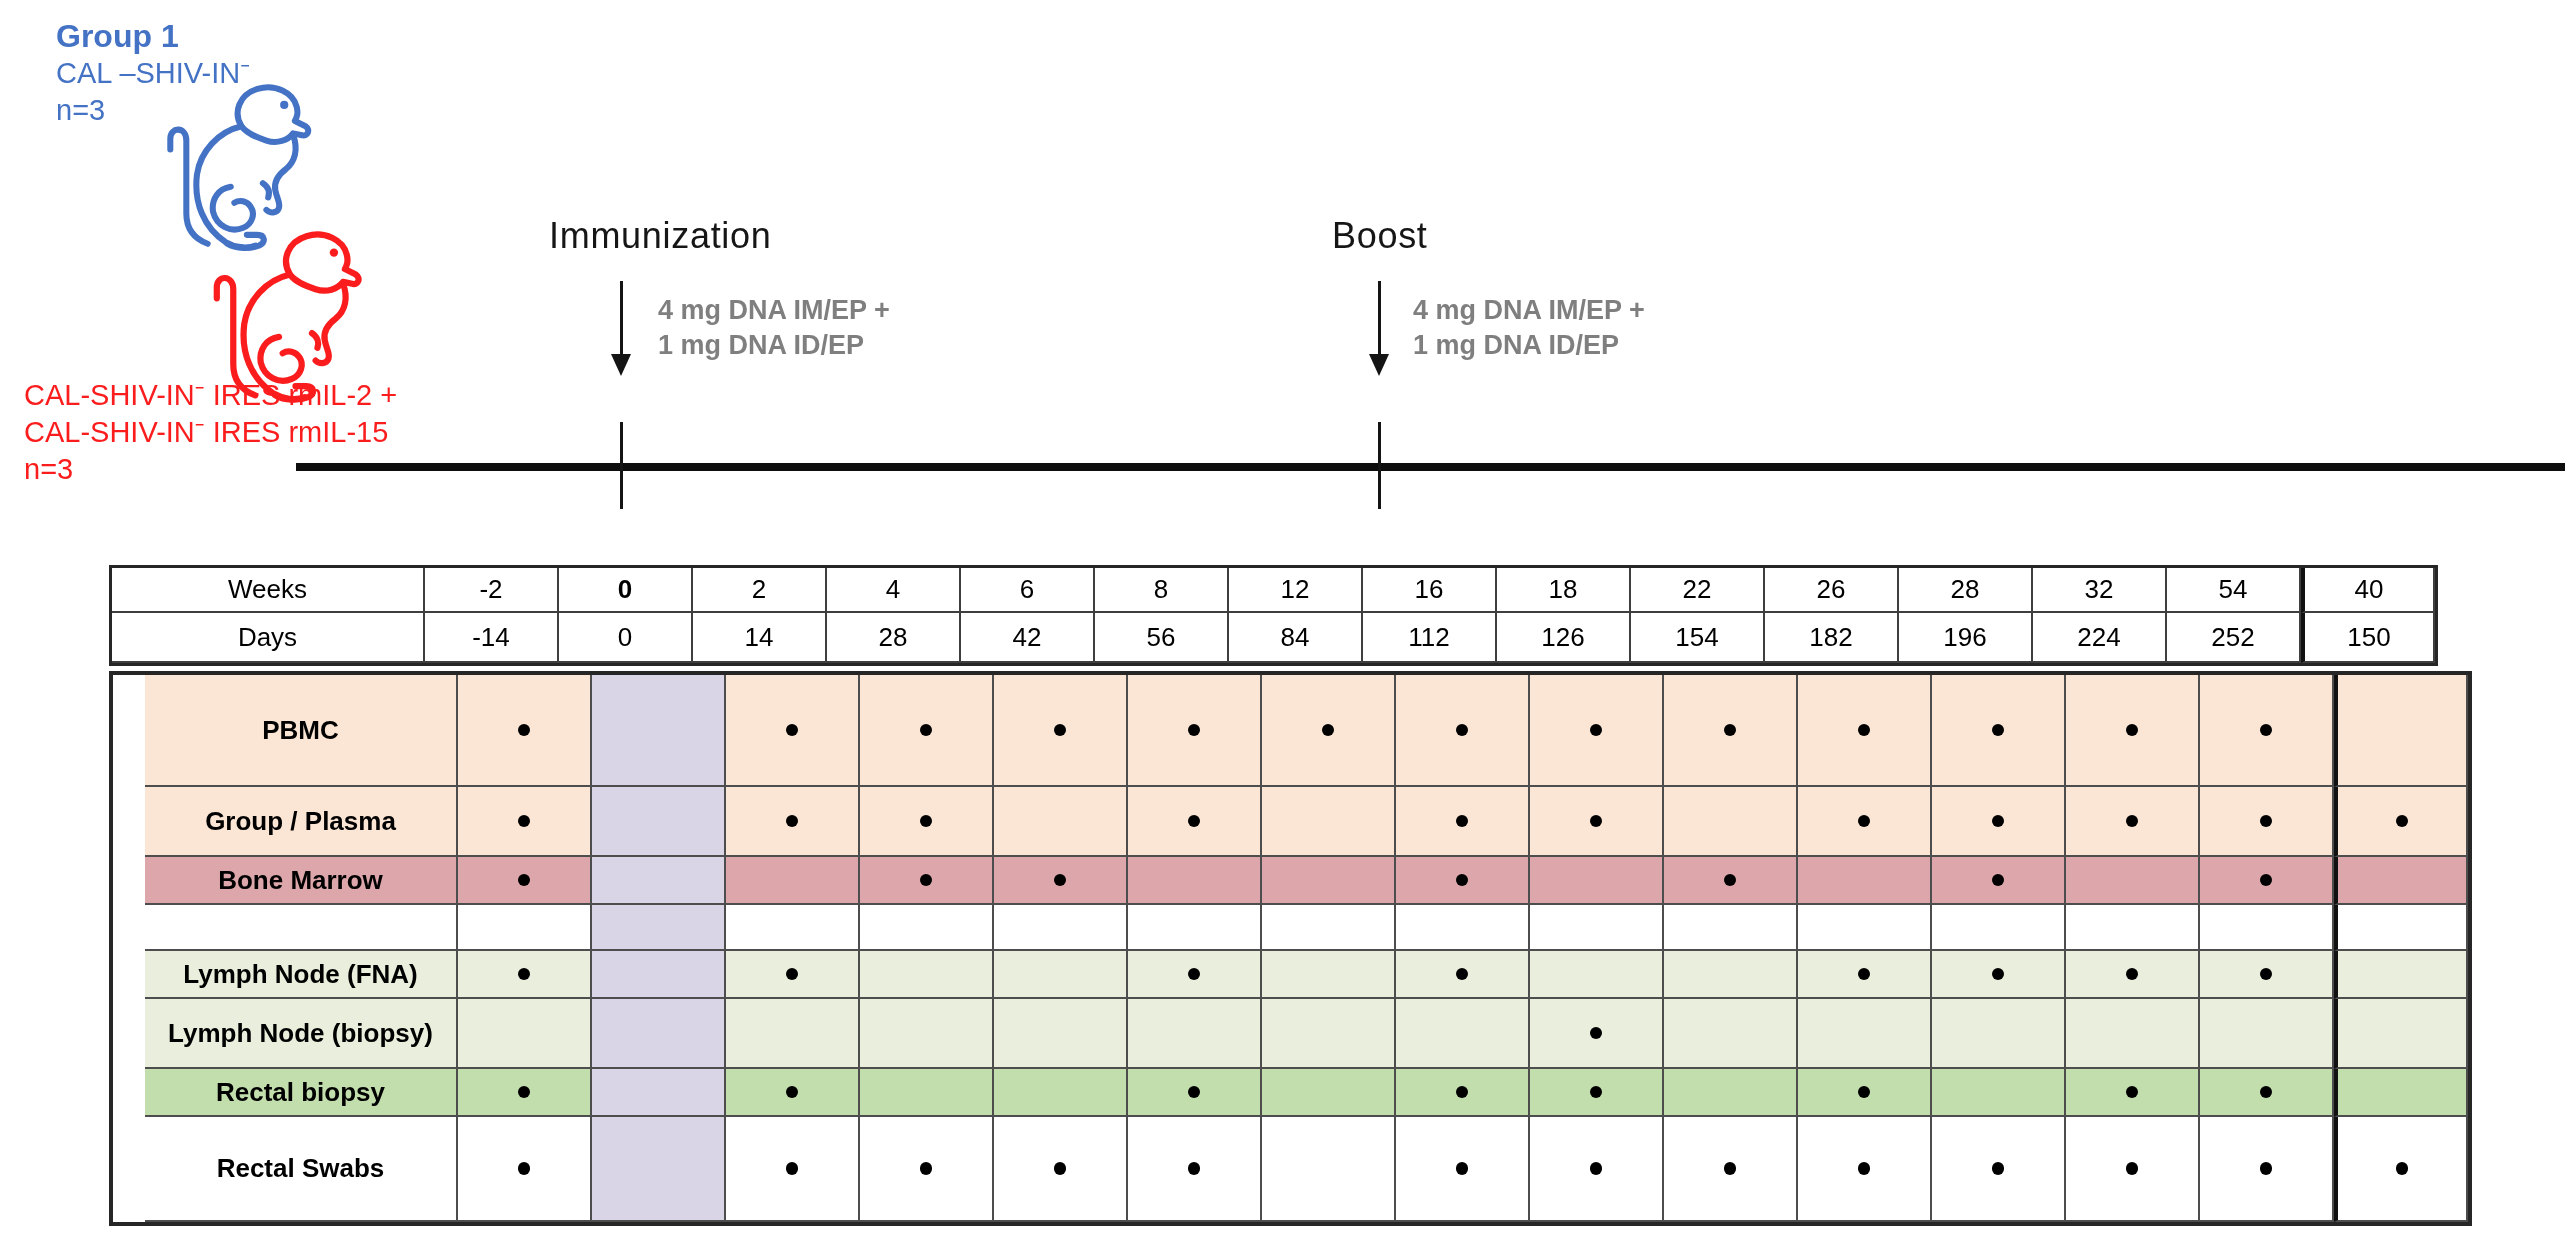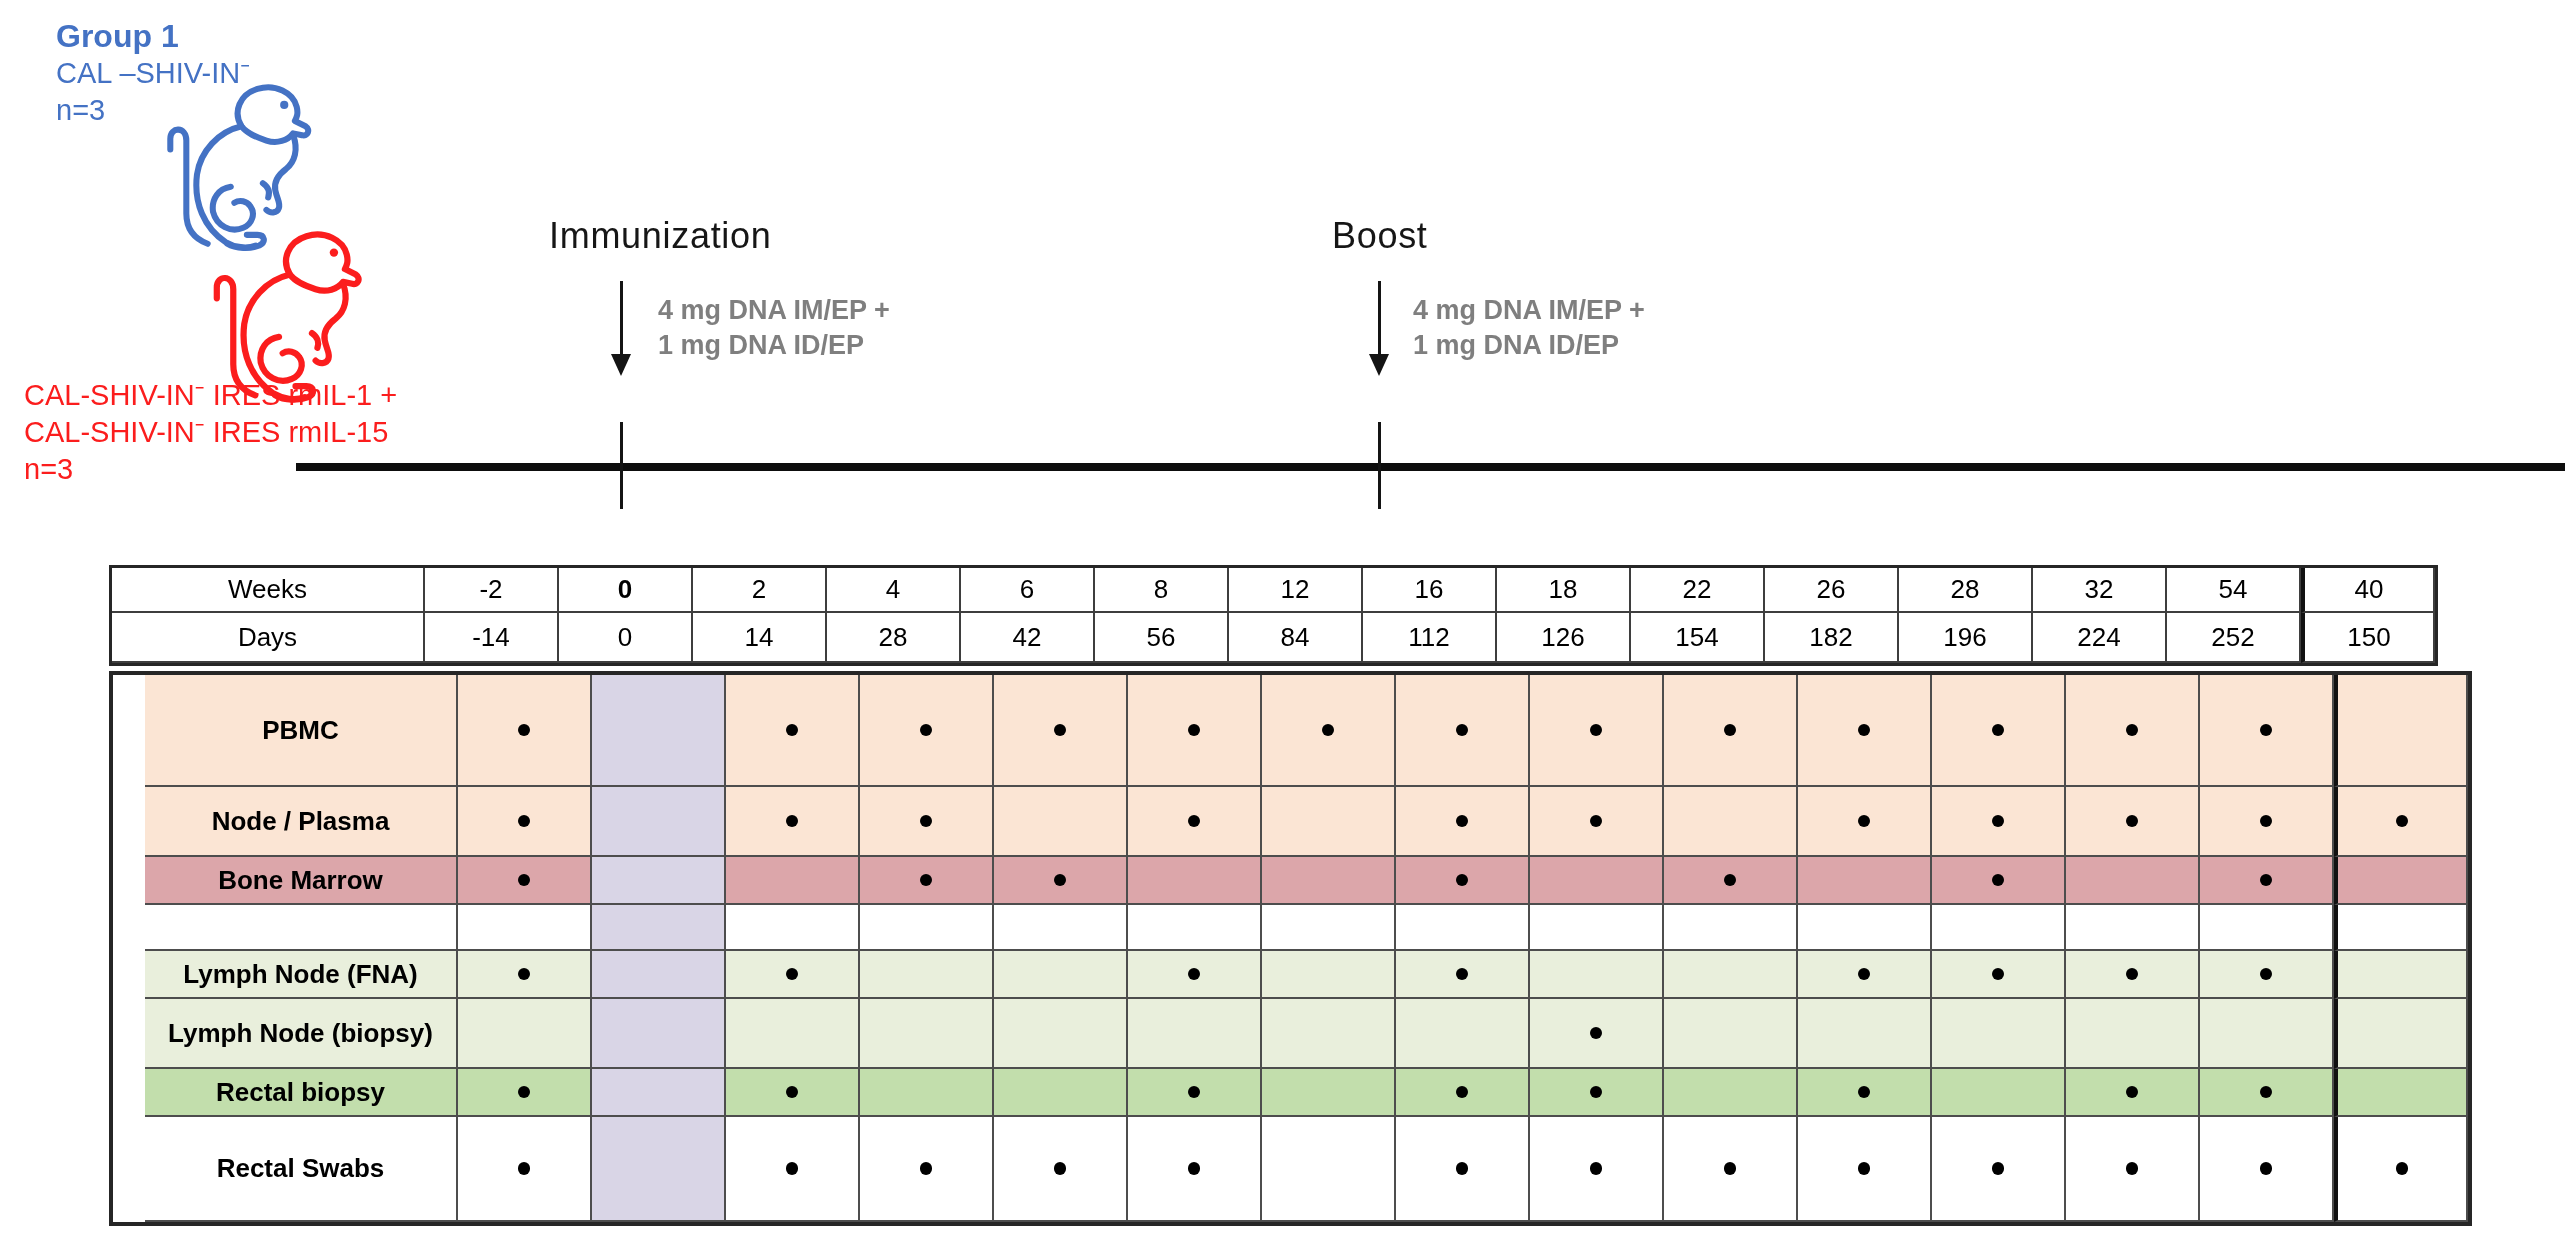--- a/index.html
+++ b/index.html
@@ -63,21 +63,21 @@
     <div>n=3</div>
   </div>
   <svg class="monkey" style="left: 145px; top: 80px; color: rgb(68, 114, 196);" width="193" height="178" viewBox="0 0 100 100">
     <use href="#monkeyShape"></use>
   </svg>
 
   <svg class="monkey" style="left: 195px; top: 227px; color: rgb(251, 29, 29);" width="190" height="183" viewBox="0 0 100 100">
     <use href="#monkeyShape"></use>
   </svg>
   <div class="group-label" style="left: 24px; top: 377px; color: rgb(251, 29, 29);">
-    <div>CAL-SHIV-IN⁻ IRES rmIL-1 +</div>
+    <div>CAL-SHIV-IN⁻ IRES rmIL-2 +</div>
     <div>CAL-SHIV-IN⁻ IRES rmIL-15</div>
     <div>n=3</div>
   </div>
 
   <div class="timeline-line" style="left: 296px; top: 463px; width: 2269px; height: 7.6px; background: rgb(13, 13, 13);"></div>
   <div class="tick" style="left:620px;top:422px;height:87px;"></div>
   <div class="tick" style="left:1378px;top:422px;height:87px;"></div>
 
   <div class="event-label" style="left:549px;top:215px;">Immunization</div>
   <div class="arrow-line" style="left:620px;top:281px;height:74px;"></div>
@@ -166,21 +166,21 @@
       <div class="cell" style="background: rgb(251, 229, 212);">
         <span class="dot"></span>
       </div>
       <div class="cell" style="background: rgb(251, 229, 212);">
         <span class="dot"></span>
       </div>
       <div class="cell" style="background: rgb(251, 229, 212);">
         <span class="dot"></span>
       </div>
       <div class="cell wk40" style="background: rgb(251, 229, 212);"></div>
-      <div class="cell rlabel" style="background: rgb(251, 229, 212);">Node / Plasma</div>
+      <div class="cell rlabel" style="background: rgb(251, 229, 212);">Group / Plasma</div>
       <div class="cell" style="background: rgb(251, 229, 212);">
         <span class="dot"></span>
       </div>
       <div class="cell" style="background: rgb(217, 213, 230);"></div>
       <div class="cell" style="background: rgb(251, 229, 212);">
         <span class="dot"></span>
       </div>
       <div class="cell" style="background: rgb(251, 229, 212);">
         <span class="dot"></span>
       </div>

